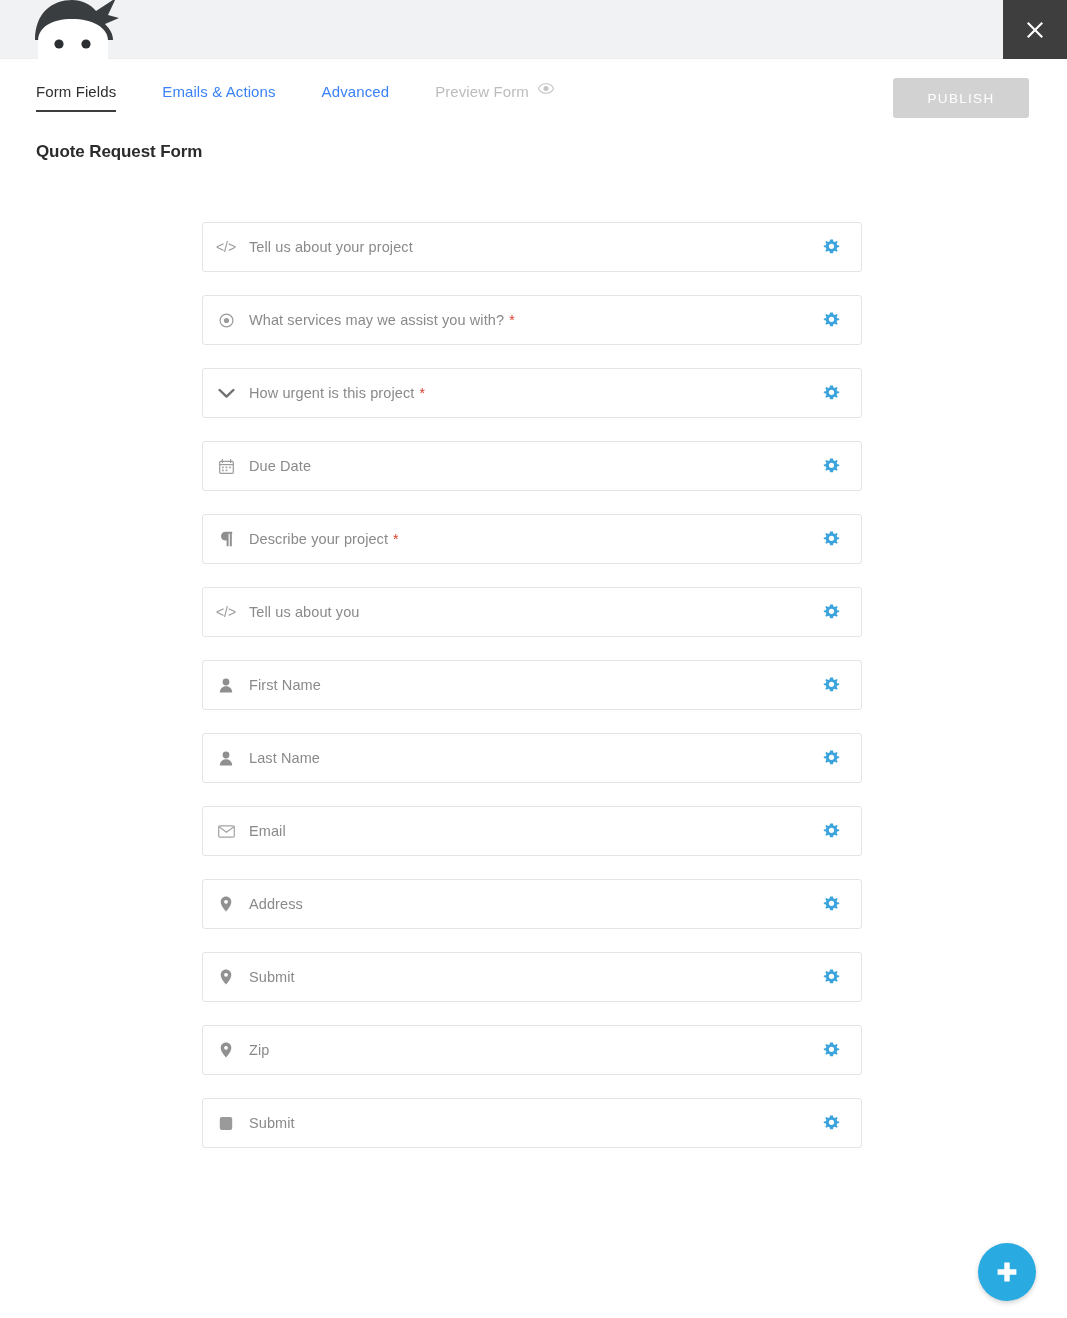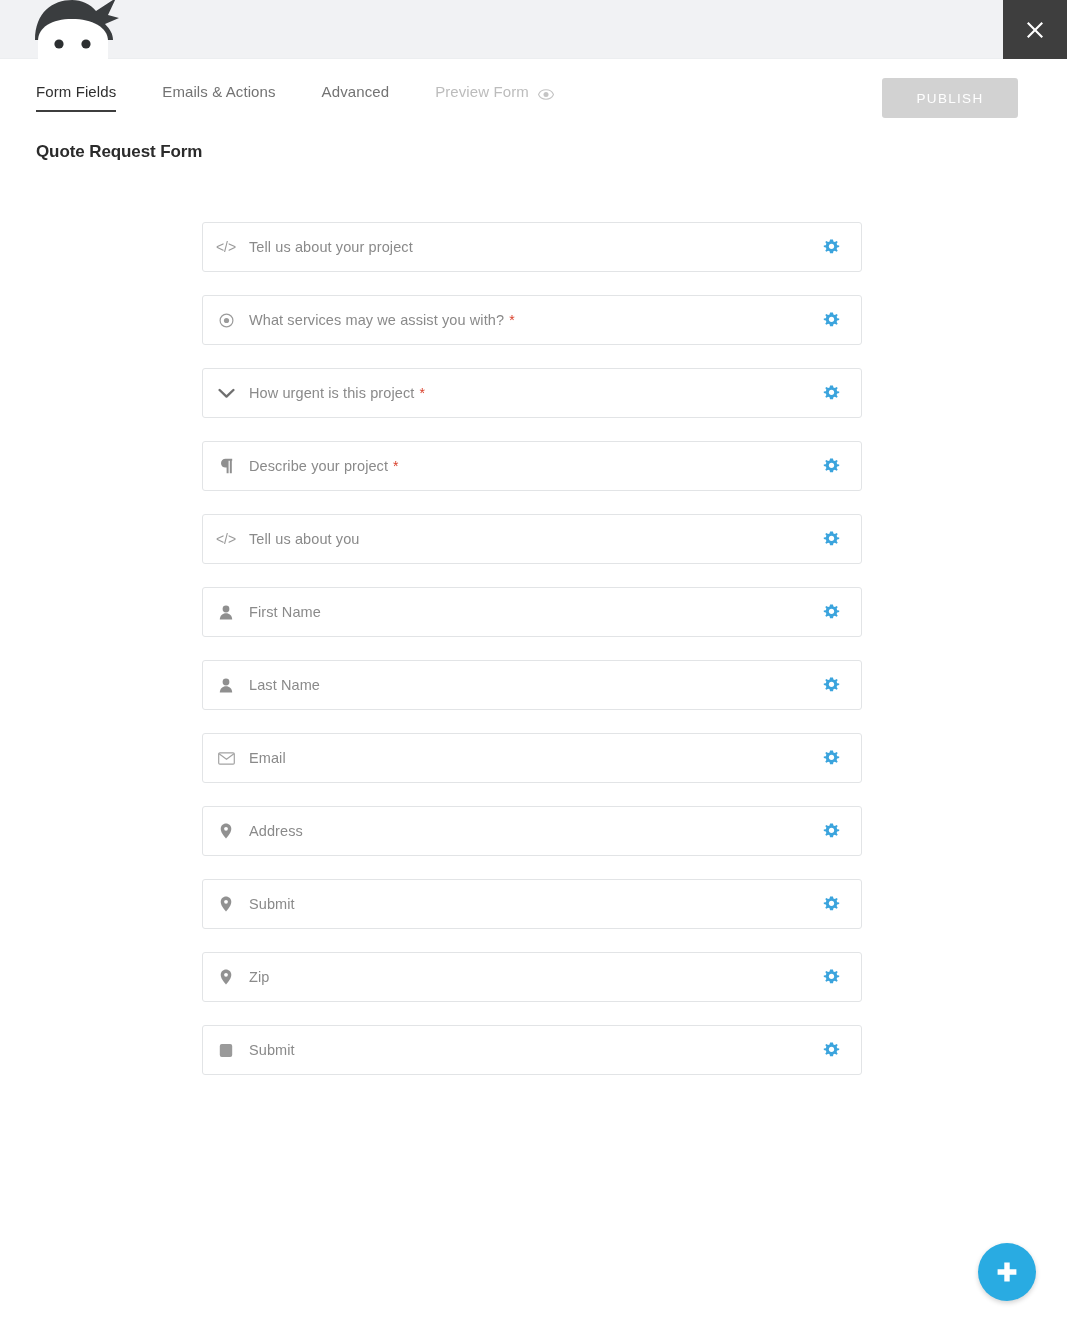--- a/index.html
+++ b/index.html
@@ -58,42 +58,42 @@
   .tabs {
     position: absolute;
     left: 36px;
     top: 24px;
     display: flex;
     align-items: flex-start;
   }
 
   .tab {
     font-size: 15px;
-    color: #737373;
+    color: #3b82f6;
     padding-bottom: 10px;
     margin-right: 46px;
     cursor: pointer;
     white-space: nowrap;
     letter-spacing: 0.1px;
   }
   .tab.active {
     color: #2f2f2f;
     border-bottom: 2px solid #3d3d3d;
   }
   .tab.muted {
     color: #bcbcbc;
     display: flex;
-    align-items: flex-end;
+    align-items: flex-start;
     gap: 9px;
   }
   .tab.muted svg { display: block; }
 
   .publish-btn {
     position: absolute;
-    right: 49px;
+    right: 38px;
     top: 78px;
     width: 136px;
     height: 40px;
     background: #d2d2d2;
     border: none;
     border-radius: 3px;
     color: #ffffff;
     font-size: 13.5px;
     font-family: "Liberation Sans", sans-serif;
     letter-spacing: 1.3px;
@@ -272,20 +272,41 @@
       <span class="req">*</span>
       <div class="gear">
         <svg width="17" height="17" viewBox="0 0 17 17">
           <path d="M8.5 0.9 L10 0.9 L10.4 2.9 L11.9 3.5 L13.6 2.4 L14.7 3.5 L13.6 5.2 L14.2 6.7 L16.2 7.1 L16.2 8.6 L14.2 9 L13.6 10.5 L14.7 12.2 L13.6 13.3 L11.9 12.2 L10.4 12.8 L10 14.8 L8.5 14.8 L7 14.8 L6.6 12.8 L5.1 12.2 L3.4 13.3 L2.3 12.2 L3.4 10.5 L2.8 9 L0.8 8.6 L0.8 7.1 L2.8 6.7 L3.4 5.2 L2.3 3.5 L3.4 2.4 L5.1 3.5 L6.6 2.9 L7 0.9 Z" fill="#3ba4dd"></path>
           <circle cx="8.5" cy="7.85" r="2.6" fill="#ffffff"></circle>
         </svg>
       </div>
     </div>
     <div class="field-row">
       <div class="field-icon">
+        <svg width="15" height="15" viewBox="0 0 15 15">
+          <rect x="0.7" y="2.4" width="13.6" height="11.9" rx="1" fill="none" stroke="#9b9b9b" stroke-width="1.2"></rect>
+          <path d="M0.7 5.6 H14.3" stroke="#9b9b9b" stroke-width="1.2"></path>
+          <path d="M3.4 0.7 V3.4 M11.6 0.7 V3.4" stroke="#9b9b9b" stroke-width="1.3" stroke-linecap="round"></path>
+          <rect x="3" y="7.6" width="1.7" height="1.6" fill="#9b9b9b"></rect>
+          <rect x="6.6" y="7.6" width="1.7" height="1.6" fill="#9b9b9b"></rect>
+          <rect x="10.2" y="7.6" width="1.7" height="1.6" fill="#9b9b9b"></rect>
+          <rect x="3" y="10.6" width="1.7" height="1.6" fill="#9b9b9b"></rect>
+          <rect x="6.6" y="10.6" width="1.7" height="1.6" fill="#9b9b9b"></rect>
+        </svg>
+      </div>
+      <div class="field-label">Due Date</div>
+      <div class="gear">
+        <svg width="17" height="17" viewBox="0 0 17 17">
+          <path d="M8.5 0.9 L10 0.9 L10.4 2.9 L11.9 3.5 L13.6 2.4 L14.7 3.5 L13.6 5.2 L14.2 6.7 L16.2 7.1 L16.2 8.6 L14.2 9 L13.6 10.5 L14.7 12.2 L13.6 13.3 L11.9 12.2 L10.4 12.8 L10 14.8 L8.5 14.8 L7 14.8 L6.6 12.8 L5.1 12.2 L3.4 13.3 L2.3 12.2 L3.4 10.5 L2.8 9 L0.8 8.6 L0.8 7.1 L2.8 6.7 L3.4 5.2 L2.3 3.5 L3.4 2.4 L5.1 3.5 L6.6 2.9 L7 0.9 Z" fill="#3ba4dd"></path>
+          <circle cx="8.5" cy="7.85" r="2.6" fill="#ffffff"></circle>
+        </svg>
+      </div>
+    </div>
+    <div class="field-row">
+      <div class="field-icon">
         <svg width="13" height="16" viewBox="0 0 13 16">
           <path d="M12.2 0.8 H5.6 C3 0.8 1 2.7 1 5.2 C1 7.7 3 9.6 5.6 9.6 H6.6 V15.2 H8.6 V2.8 H9.8 V15.2 H11.8 V2.8 H12.2 Z" fill="#8f8f8f"></path>
         </svg>
       </div>
       <div class="field-label">Describe your project</div>
       <span class="req">*</span>
       <div class="gear">
         <svg width="17" height="17" viewBox="0 0 17 17">
           <path d="M8.5 0.9 L10 0.9 L10.4 2.9 L11.9 3.5 L13.6 2.4 L14.7 3.5 L13.6 5.2 L14.2 6.7 L16.2 7.1 L16.2 8.6 L14.2 9 L13.6 10.5 L14.7 12.2 L13.6 13.3 L11.9 12.2 L10.4 12.8 L10 14.8 L8.5 14.8 L7 14.8 L6.6 12.8 L5.1 12.2 L3.4 13.3 L2.3 12.2 L3.4 10.5 L2.8 9 L0.8 8.6 L0.8 7.1 L2.8 6.7 L3.4 5.2 L2.3 3.5 L3.4 2.4 L5.1 3.5 L6.6 2.9 L7 0.9 Z" fill="#3ba4dd"></path>
           <circle cx="8.5" cy="7.85" r="2.6" fill="#ffffff"></circle>

